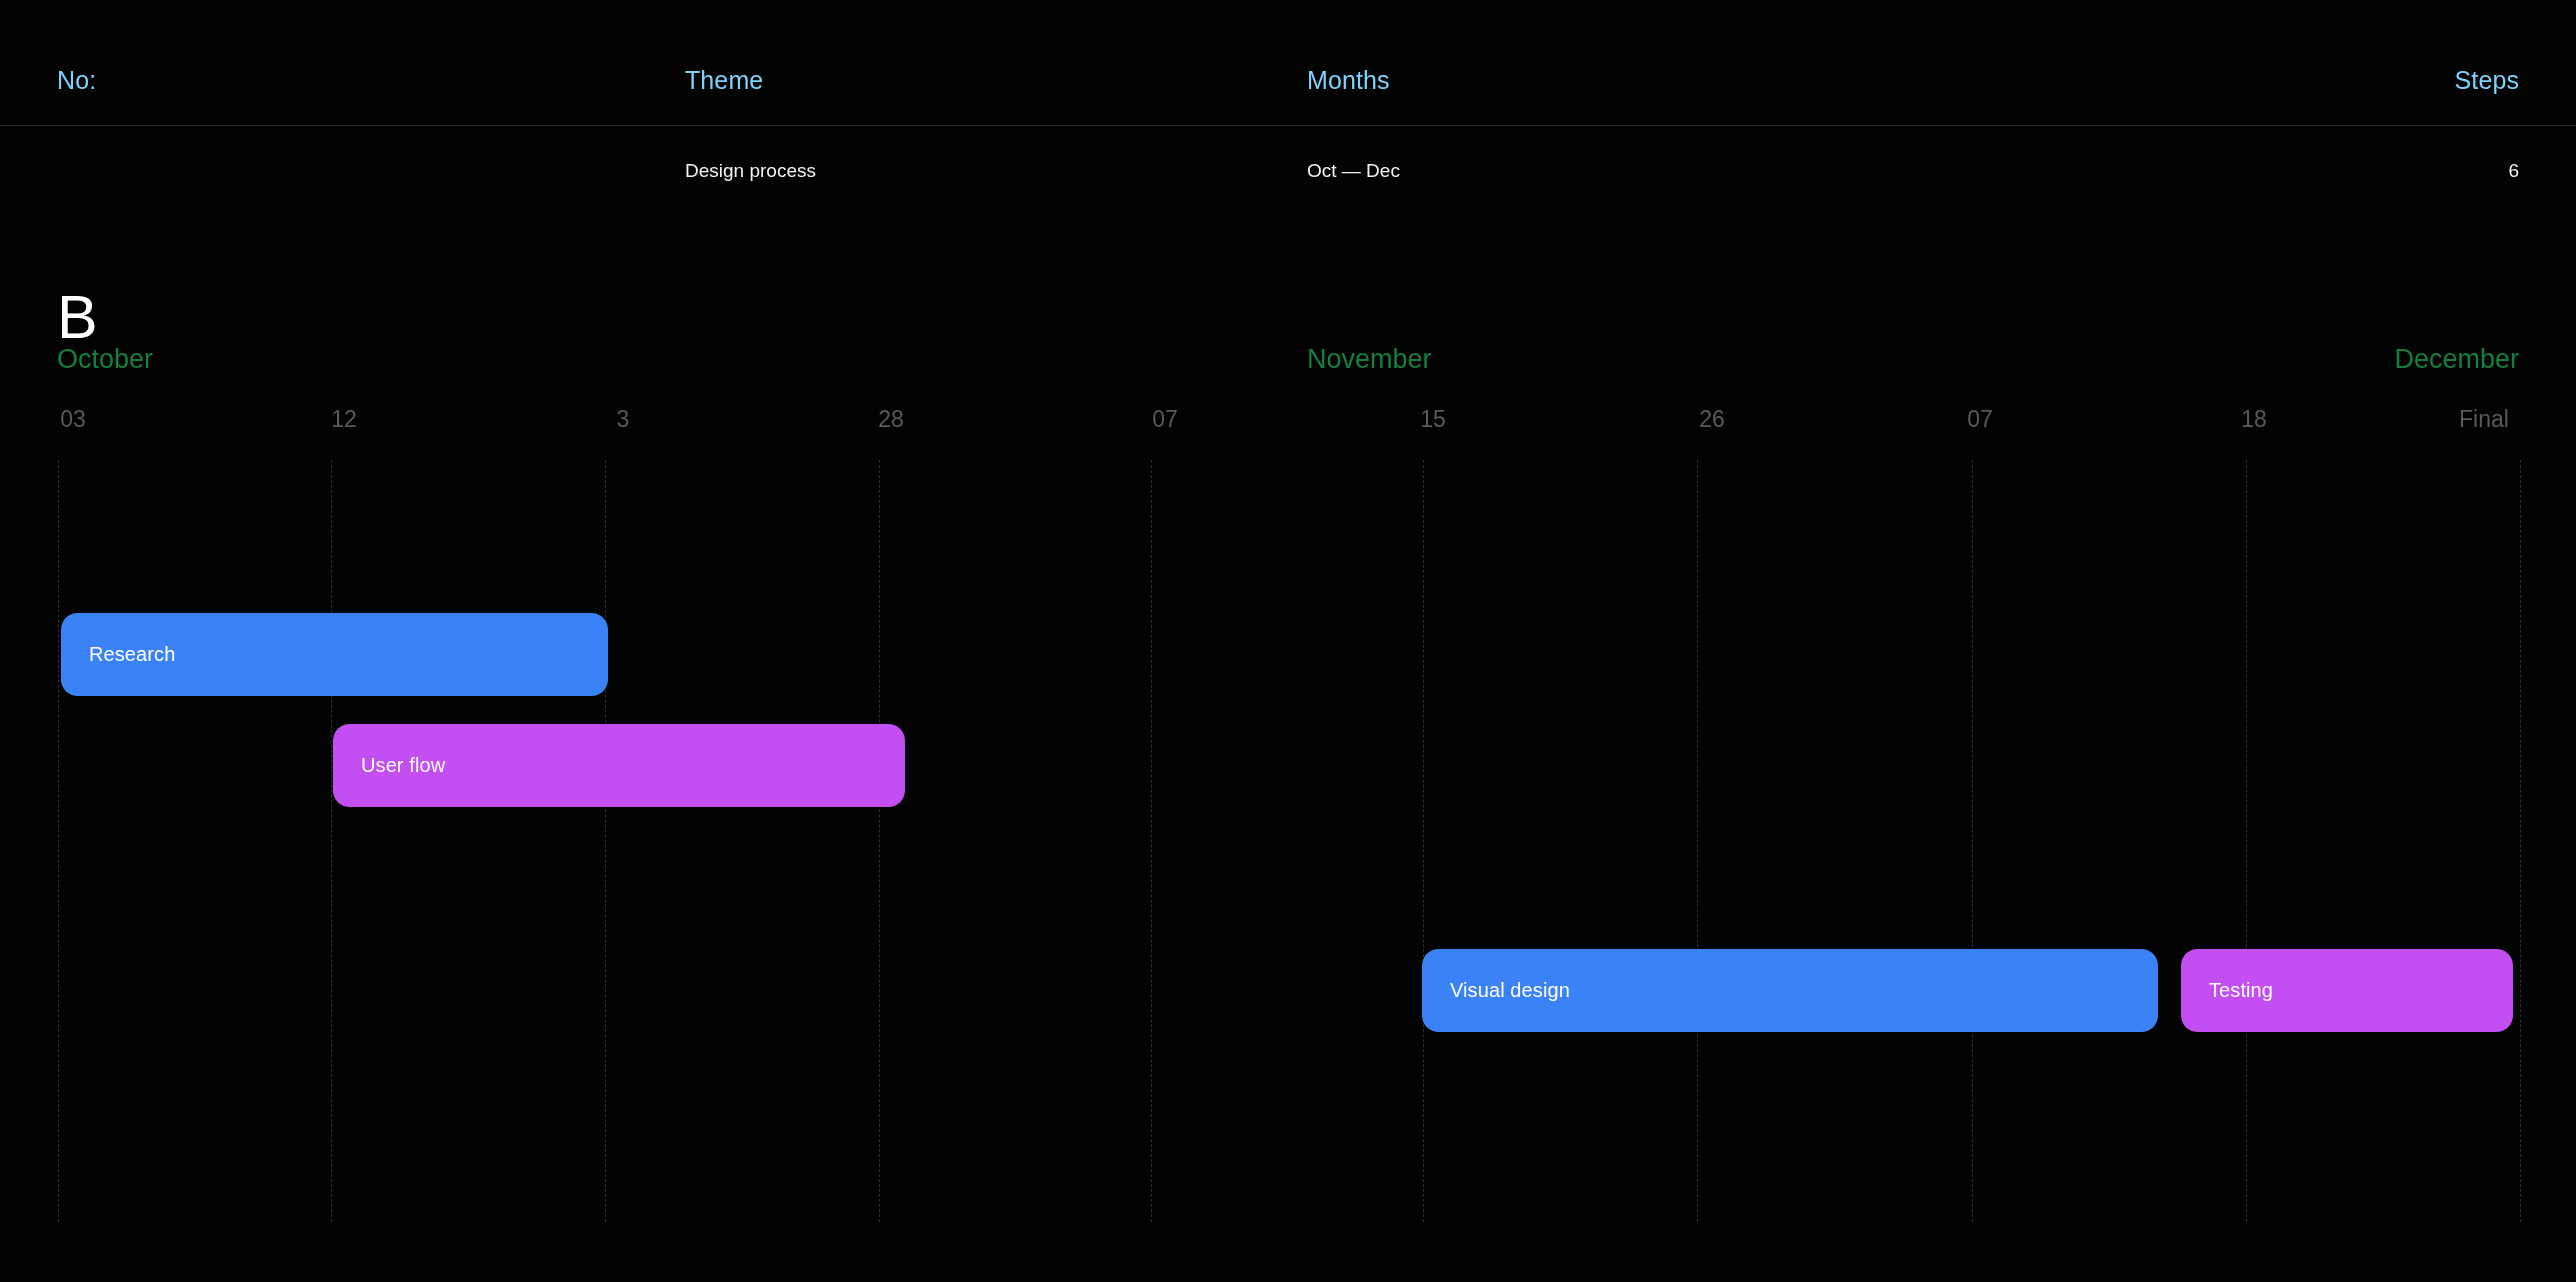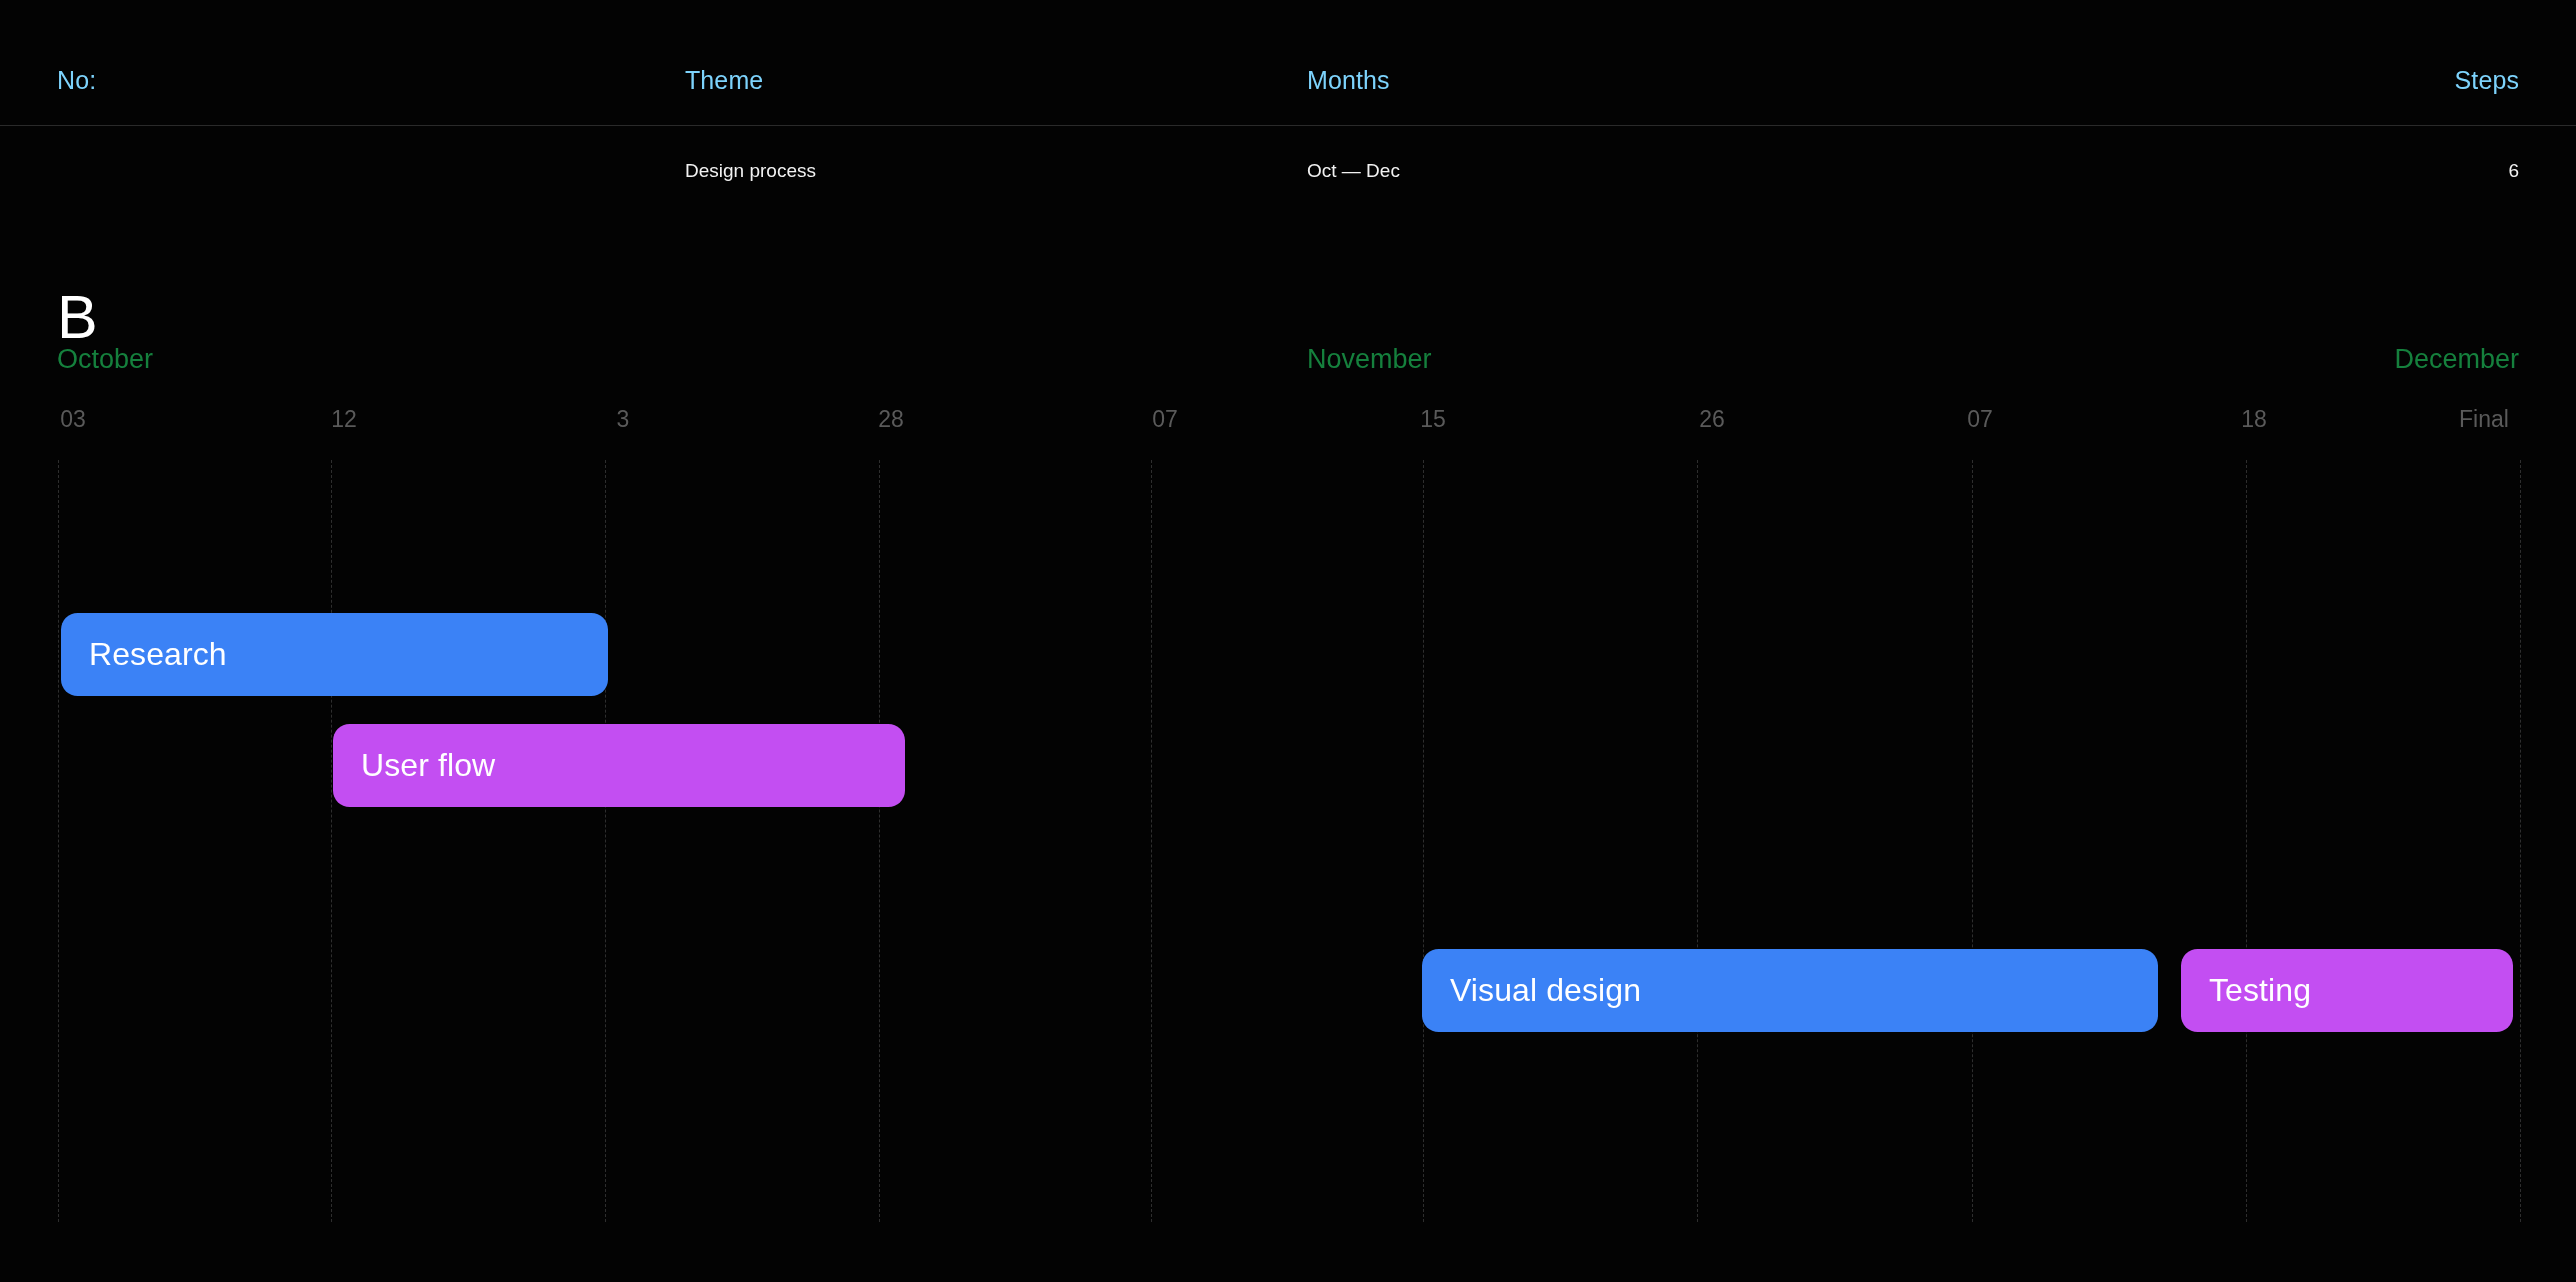--- a/index.html
+++ b/index.html
@@ -125,21 +125,21 @@
   }
   .bar {
     position: absolute;
     height: 83px;
     border-radius: 16.6px;
     display: flex;
     align-items: center;
     overflow: hidden;
   }
   .bar-label {
-    font-size: 32px;
+    font-size: 20px;
     line-height: 29px;
     color: #ffffff;
     white-space: nowrap;
     padding-left: 28px;
     letter-spacing: 0.1px;
   }
 </style>
 </head>
 <body>
 

